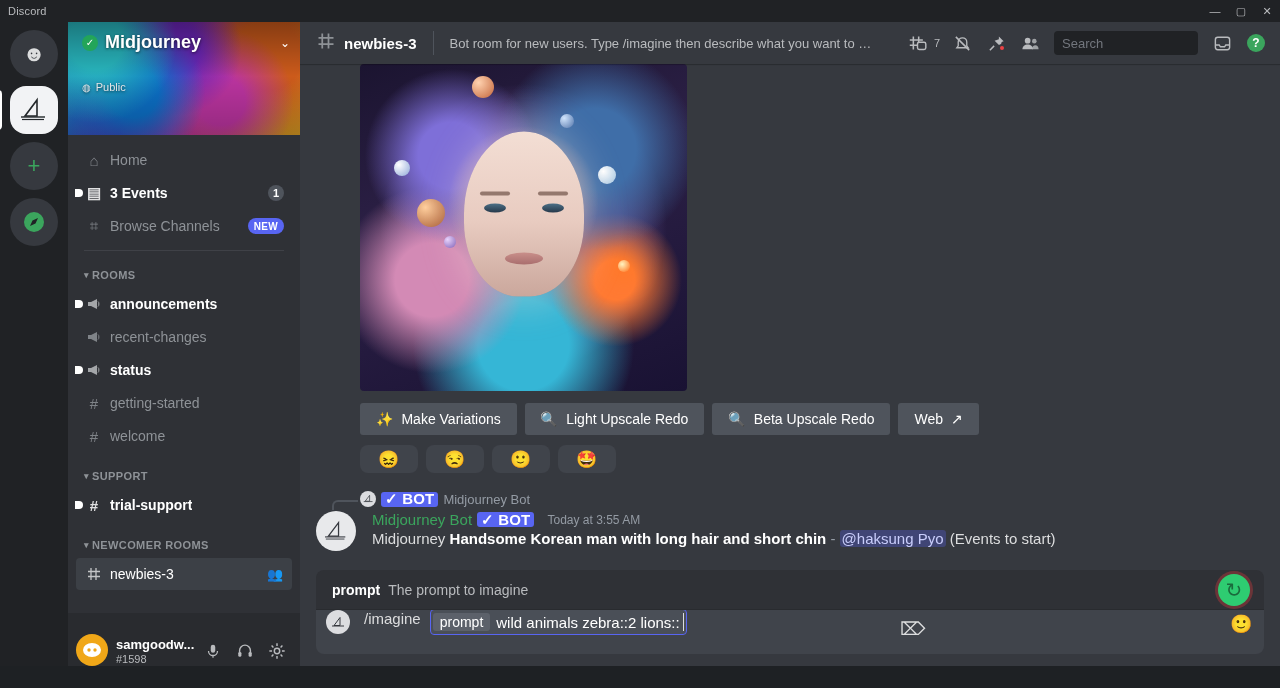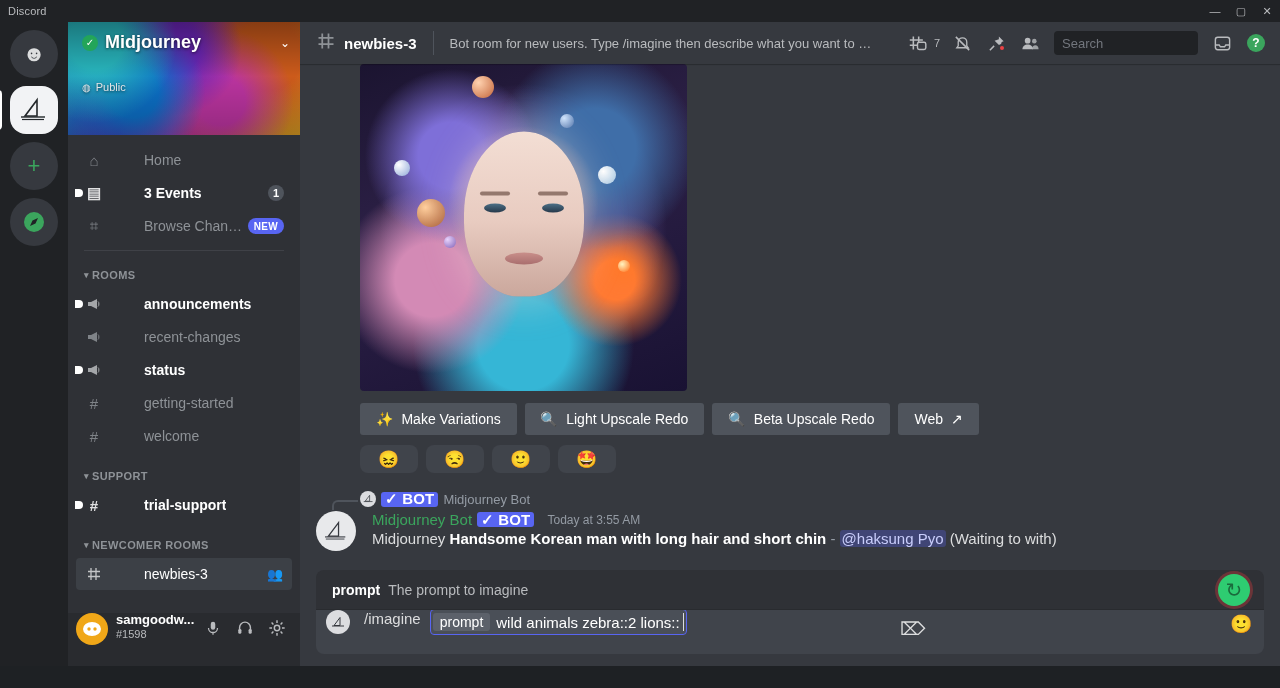--- a/index.html
+++ b/index.html
@@ -90,21 +90,21 @@
     display: flex; align-items: center; border-radius: 4px; cursor: pointer;
     color: #8e9297; font-size: 14px;
   }
   .nav-row.selected { background: #3c4046; color: #fff; }
   .nav-row.unread { color: #fff; font-weight: bold; }
   .nav-icon {
     width: 20px; height: 20px; margin-right: 6px; flex: none;
     display: flex; align-items: center; justify-content: center;
     font-size: 15px; color: inherit; opacity: .85;
   }
-  .nav-label { overflow: hidden; white-space: nowrap; text-overflow: ellipsis; margin-left: 34px; }
+  .nav-label { overflow: hidden; white-space: nowrap; text-overflow: ellipsis; }
   .unread-dot {
     position: absolute; left: -1px; top: 50%; transform: translateY(-50%);
     width: 8px; height: 8px; background: #fff; border-radius: 0 4px 4px 0;
   }
   .badge-num {
     margin-left: auto; background: #4f545c; color: #fff; font-size: 11px;
     min-width: 16px; height: 16px; border-radius: 8px; display: flex;
     align-items: center; justify-content: center; padding: 0 5px; font-weight: bold;
   }
   .badge-new {
@@ -116,21 +116,21 @@
   .divider { height: 1px; background: #3f4147; margin: 8px 16px 4px; }
   .cat {
     height: 24px; display: flex; align-items: center; padding: 0 8px 0 16px;
     color: #8e9297; font-size: 11px; font-weight: bold; letter-spacing: .4px;
     margin-top: 12px; cursor: pointer;
   }
   .cat .caret { font-size: 9px; margin-right: 3px; }
 
   .user-panel {
     height: 53px; background: #292b2f; flex: none; display: flex;
-    align-items: flex-start; padding: 0 8px; margin-top: 8px;
+    align-items: flex-end; padding: 0 8px; margin-top: 8px;
   }
   .user-avatar {
     width: 32px; height: 32px; border-radius: 50%; flex: none;
     background: #f0a718; display: flex; align-items: center; justify-content: center;
     font-size: 15px; color: #fff;
   }
   .user-meta { margin-left: 8px; line-height: 1.15; overflow: hidden; }
   .user-name { color: #fff; font-size: 13px; font-weight: bold; white-space: nowrap; }
   .user-tag { color: #b9bbbe; font-size: 11px; }
   .user-actions { margin-left: auto; display: flex; gap: 2px; }
@@ -644,21 +644,21 @@
               <path d="M2 20 L26 20" stroke="#36393f" stroke-width="1.3"></path>
               <path d="M3 22.5 L25 22.5" stroke="#36393f" stroke-width="1.1"></path>
             </svg>
           </div>
           <div class="msg-body">
             <div class="msg-head">
               <span class="author">Midjourney Bot</span>
               <span class="bot-tag">✓ BOT</span>
               <span class="timestamp">Today at 3:55 AM</span>
             </div>
-            <div class="msg-text"><span>Midjourney </span><b>Handsome Korean man with long hair and short chin</b><span class="dim"> - </span><span class="mention">@haksung Pyo</span> <span>(Waiting to with)</span></div>
+            <div class="msg-text"><span>Midjourney </span><b>Handsome Korean man with long hair and short chin</b><span class="dim"> - </span><span class="mention">@haksung Pyo</span> <span>(Events to start)</span></div>
           </div>
         </div>
       </div>
     </div>
 
     <div class="cmd-hint">
       <span class="cmd-arg">prompt</span>
       <span class="cmd-desc">The prompt to imagine</span>
       <span class="reroll-indicator">↻</span>
     </div>

